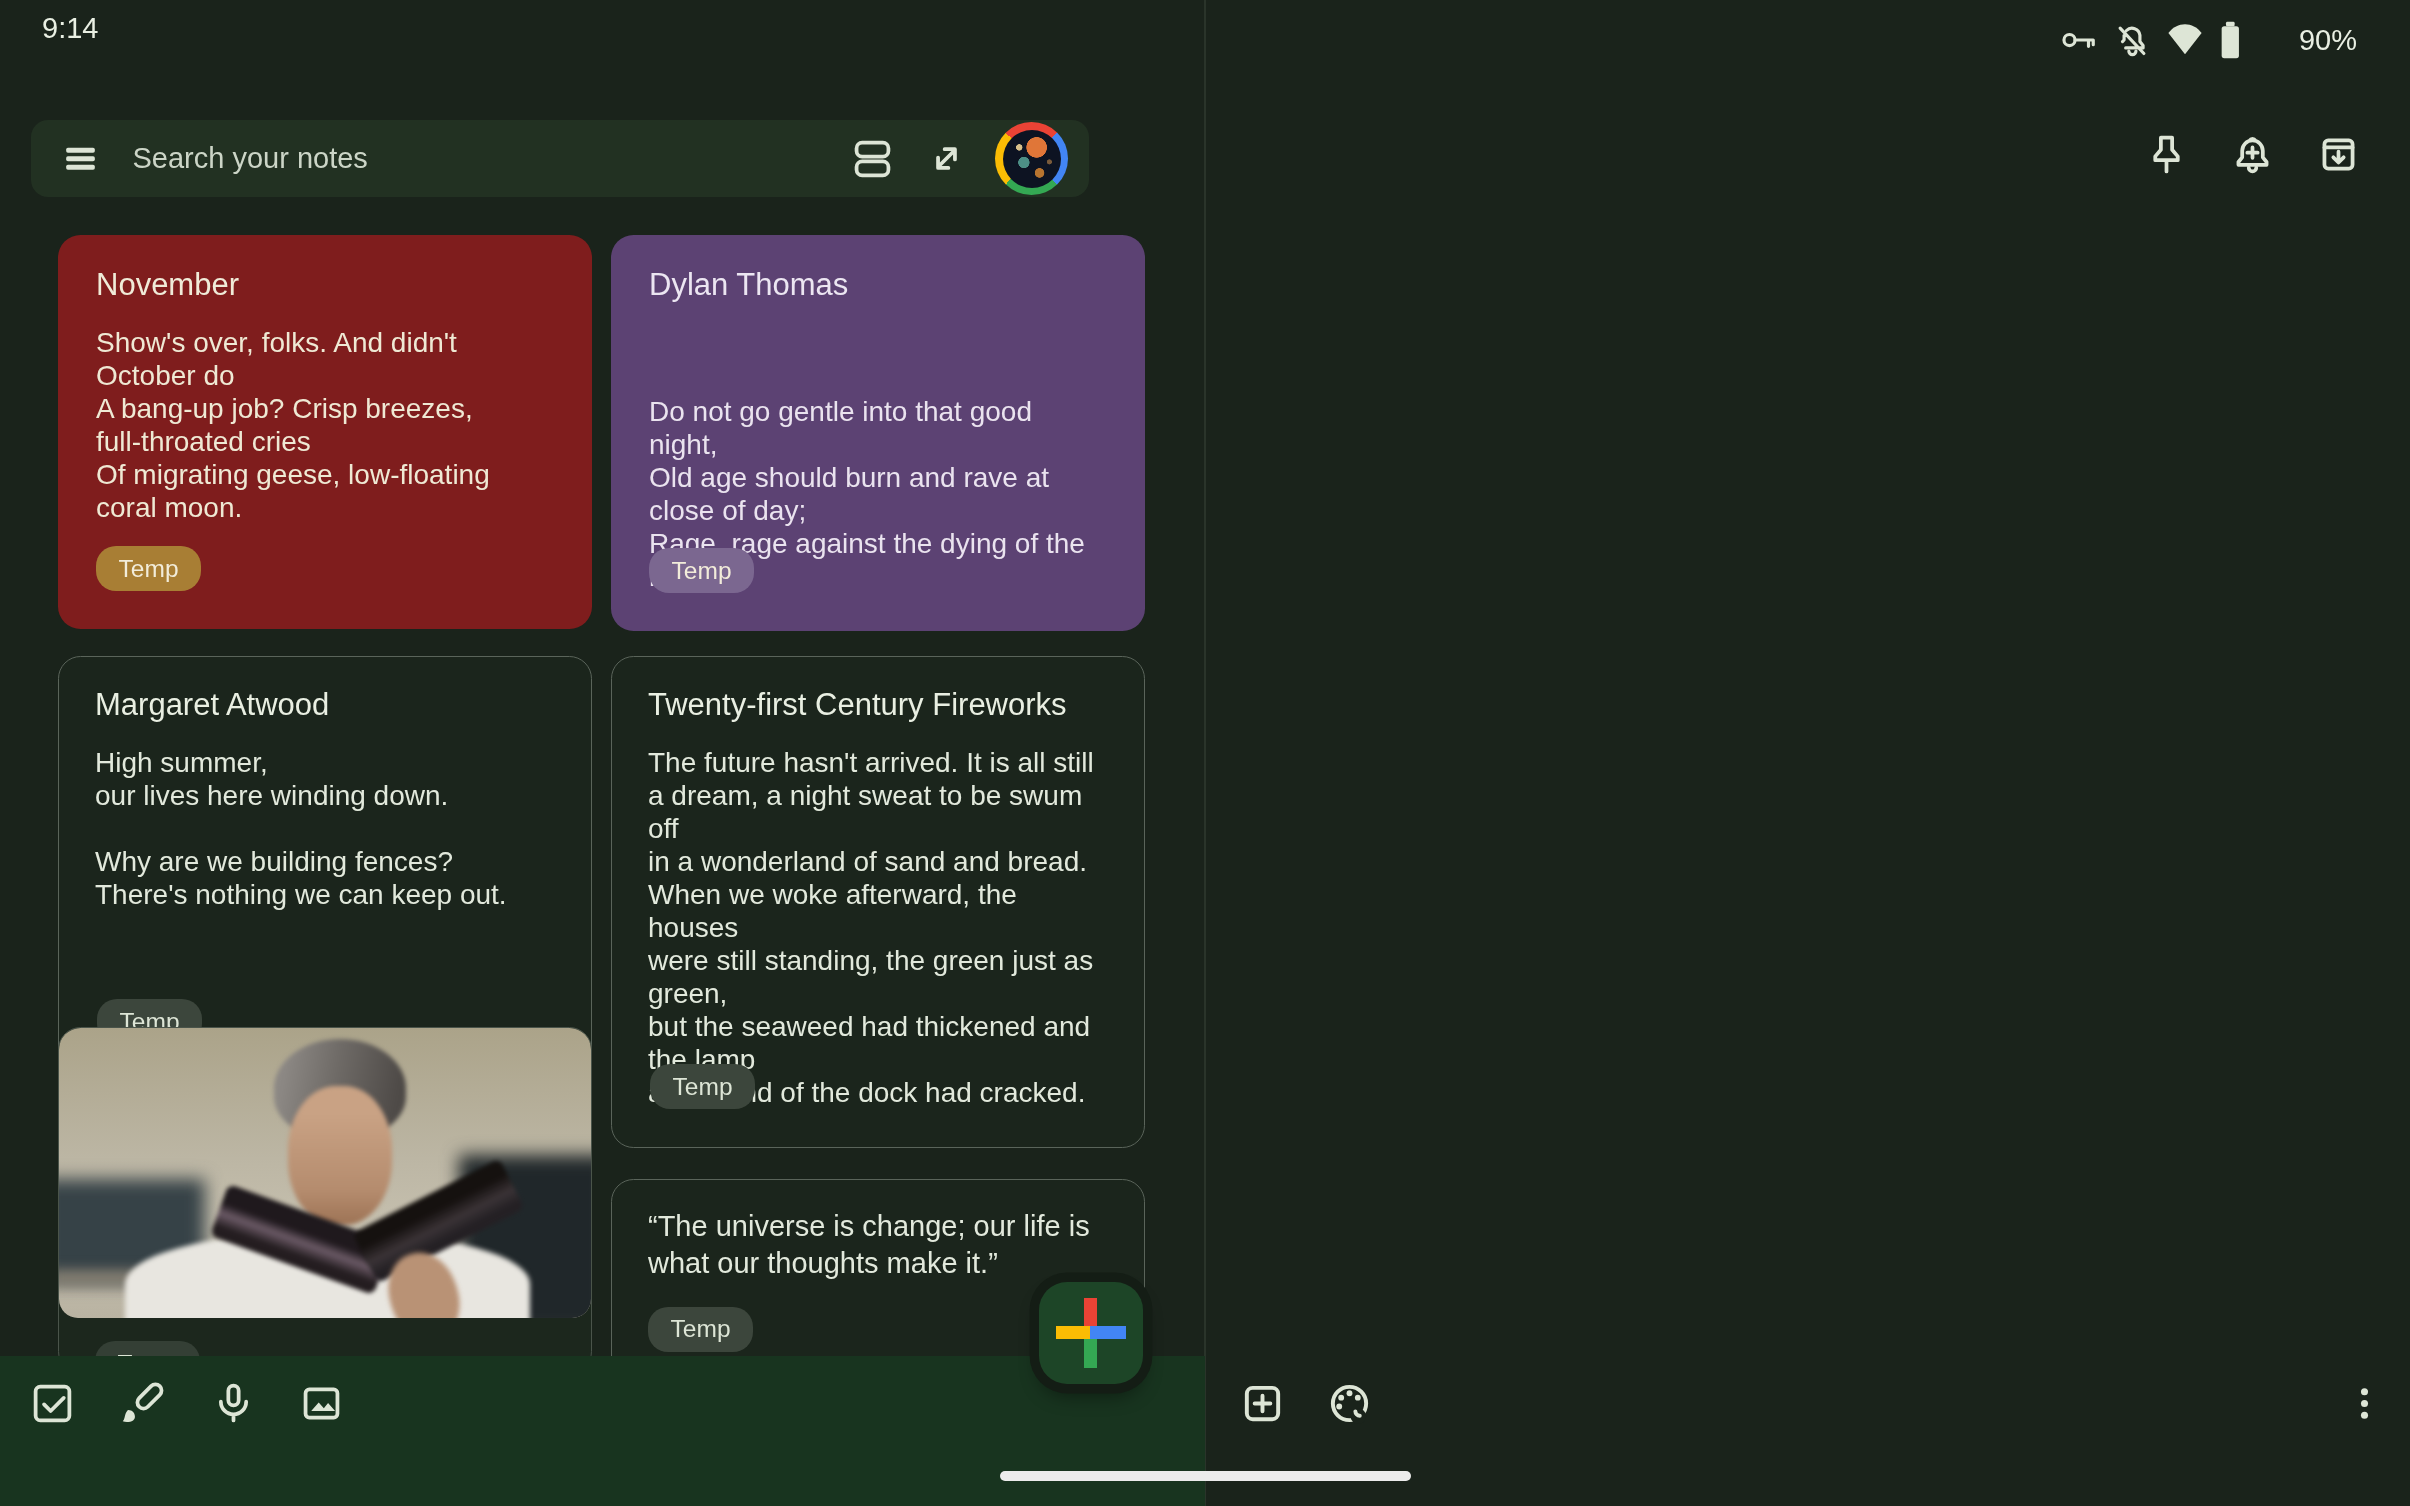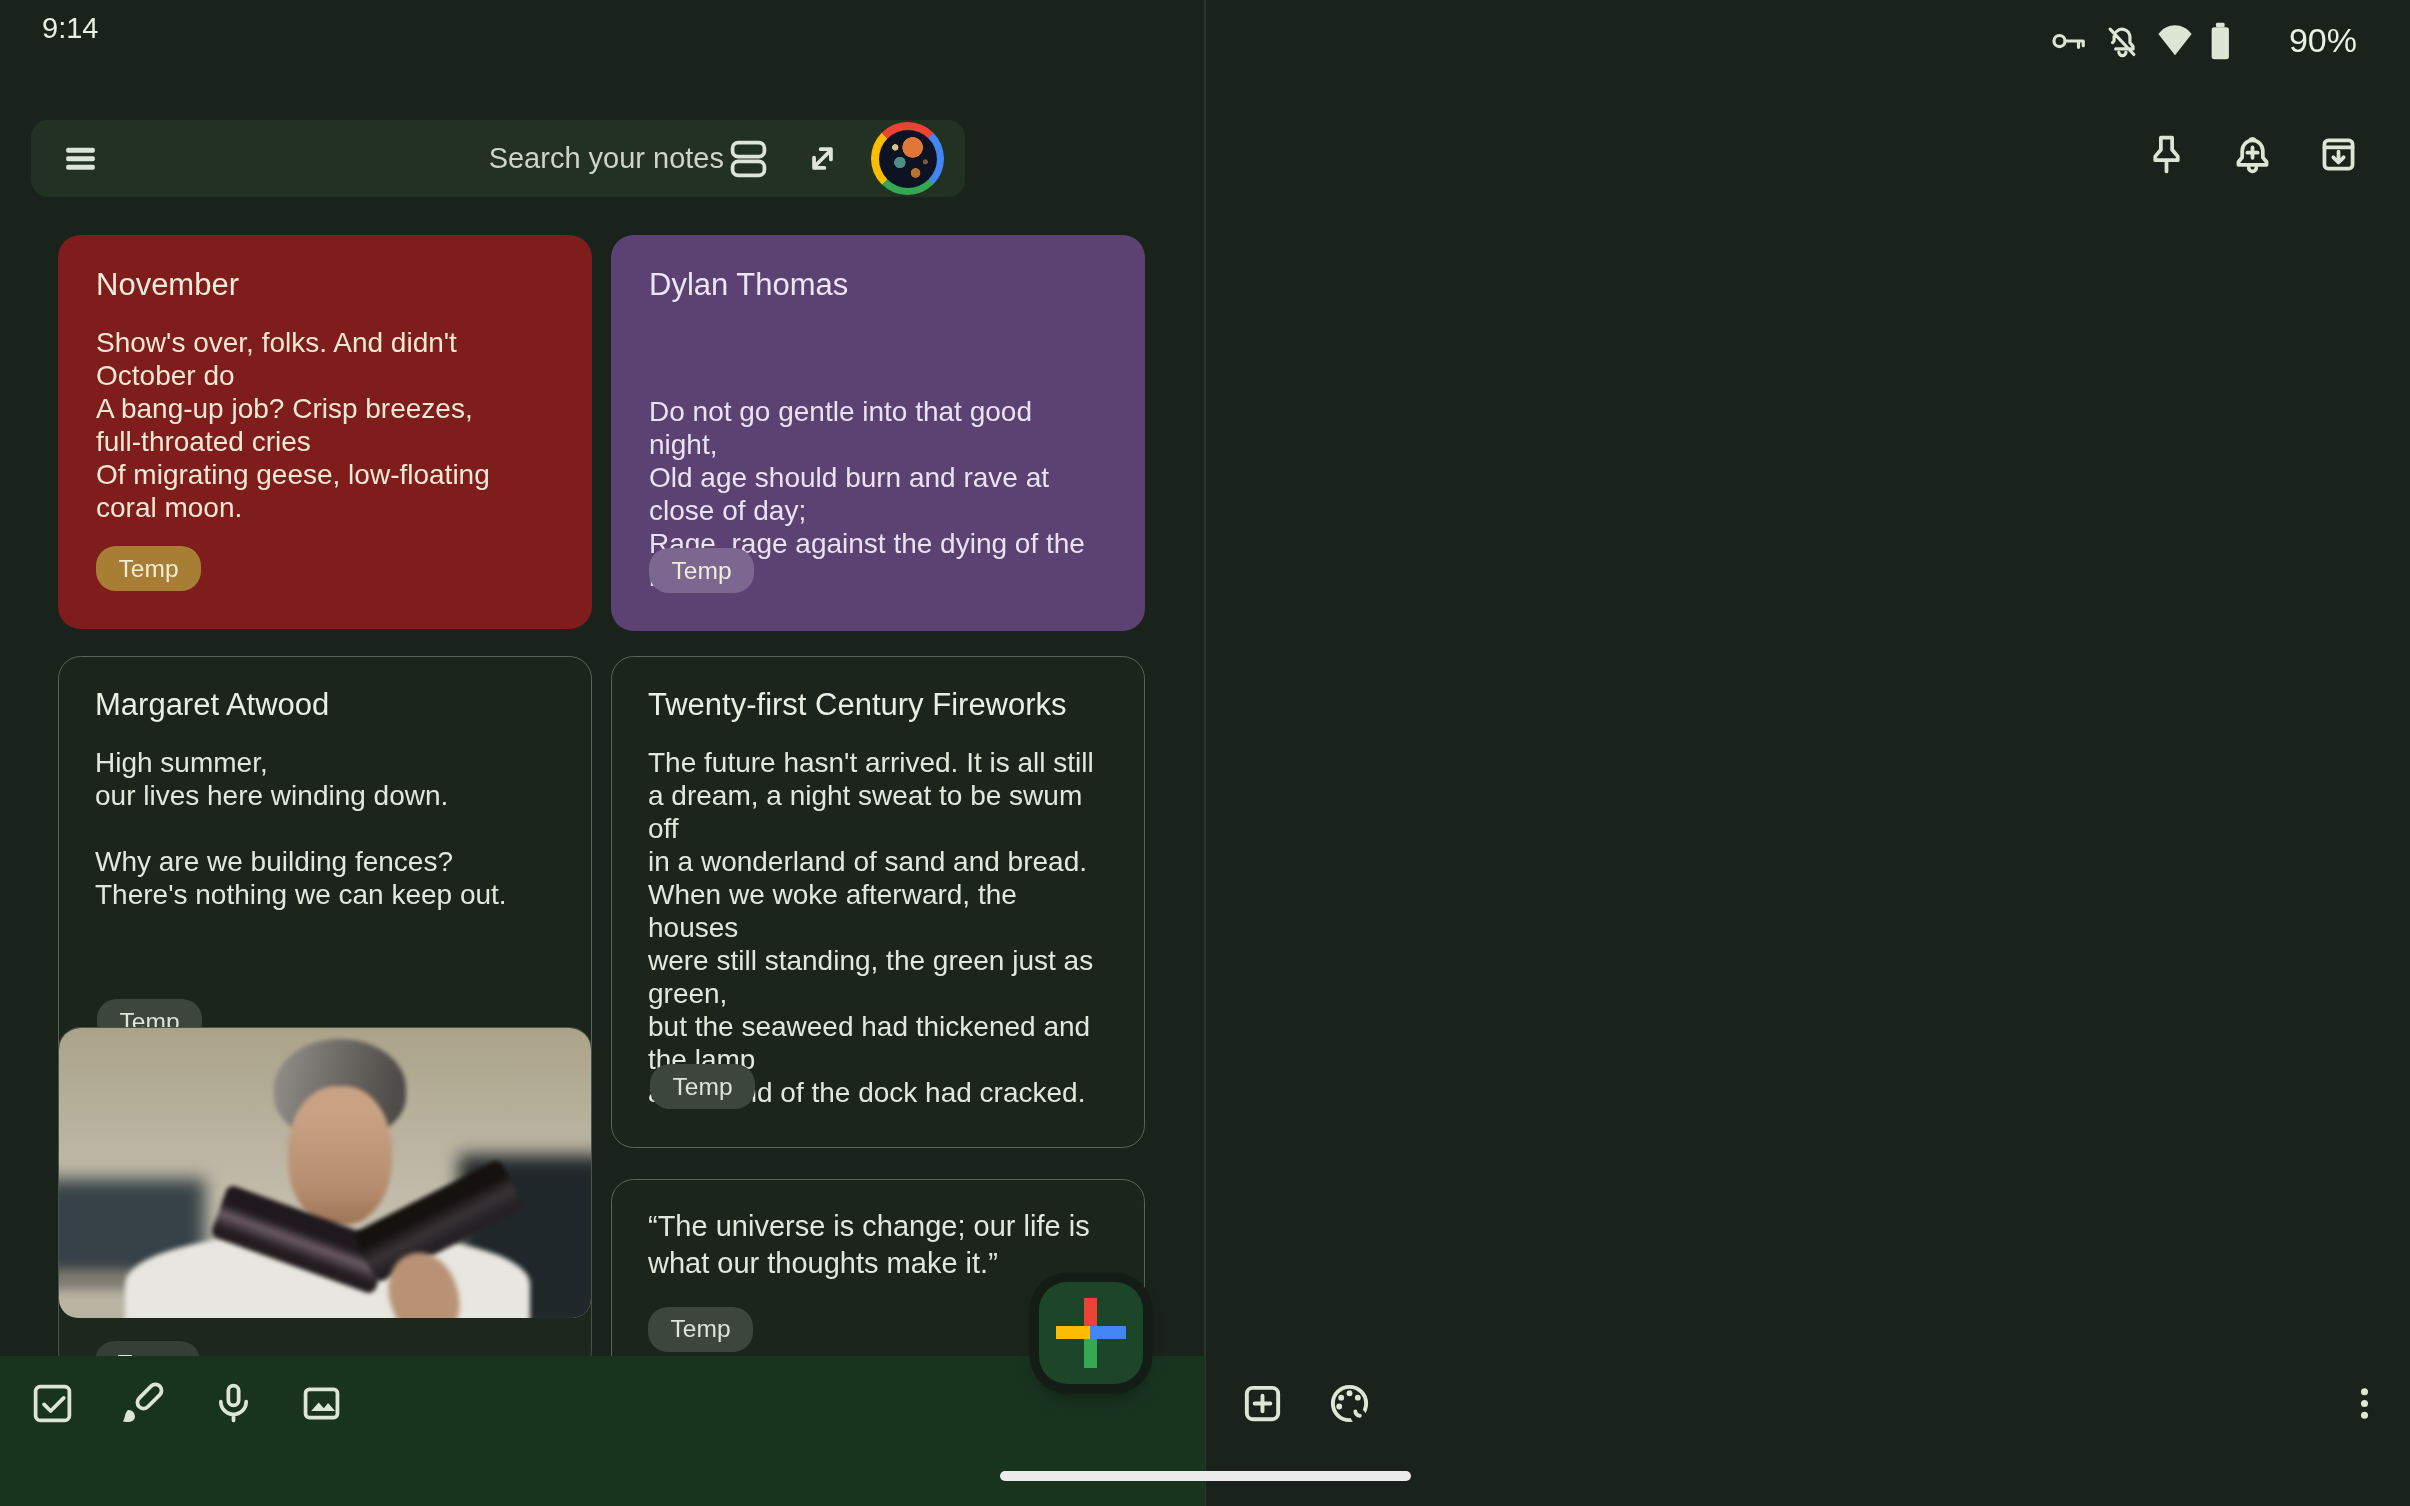--- a/index.html
+++ b/index.html
@@ -3,28 +3,28 @@
 <meta charset="utf-8">
 <style>
   html,body{margin:0;padding:0;background:#10170f;}
   *{box-sizing:border-box;}
   #screen{position:relative;width:2411px;height:1507px;background:#1a231b;overflow:hidden;
     font-family:"Liberation Sans", sans-serif;color:#e7eee1;}
   
   .status-time{position:absolute;left:42px;top:12px;font-size:29px;font-weight:500;color:#e9efe3;}
   .status-right{position:absolute;right:54px;top:21px;display:flex;align-items:center;gap:15px;}
   .status-right svg{display:block;}
-  .status-batt-text{font-size:34px;font-weight:500;color:#e9efe3;margin-left:42px;}
+  .status-batt-text{font-size:29px;font-weight:500;color:#e9efe3;margin-left:42px;}
   
   #left-pane{position:absolute;left:0;top:0;width:1205px;height:1507px;}
   #right-pane{position:absolute;left:1205px;top:0;width:1205px;height:1507px;}
   .pane-divider{position:absolute;left:1204px;top:0;width:1.9px;height:1507px;background:#2a342a;}
   
-  .searchbar{position:absolute;left:31px;top:120px;width:934px;height:77px;background:#223122;
-    border-radius:17px;display:flex;align-items:center;padding:0 21px 0 24.5px;text-align:right;}
+  .searchbar{position:absolute;left:31px;top:120px;width:1058px;height:77px;background:#223122;
+    border-radius:17px;display:flex;align-items:center;padding:0 21px 0 24.5px;}
   .search-placeholder{font-size:29px;color:#ccd5c7;margin-left:28px;flex:1 1 auto;}
   .sb-ic{width:49px;height:49px;display:flex;align-items:center;justify-content:center;cursor:pointer;}
   .avatar-ring{width:73px;height:73px;border-radius:50%;margin-left:24.5px;
     background:conic-gradient(from 315deg,#ea4335 0 90deg,#4285f4 0 180deg,#34a853 0 270deg,#fbbc04 0 360deg);
     display:flex;align-items:center;justify-content:center;}
   .avatar-inner{width:58px;height:58px;border-radius:50%;
     background:
       radial-gradient(circle at 58% 30%, #e07638 0 19%, rgba(0,0,0,0) 20%),
       radial-gradient(circle at 36% 56%, #4d8f86 0 11%, rgba(0,0,0,0) 12%),
       radial-gradient(circle at 63% 74%, #b8742f 0 8%, rgba(0,0,0,0) 9%),

